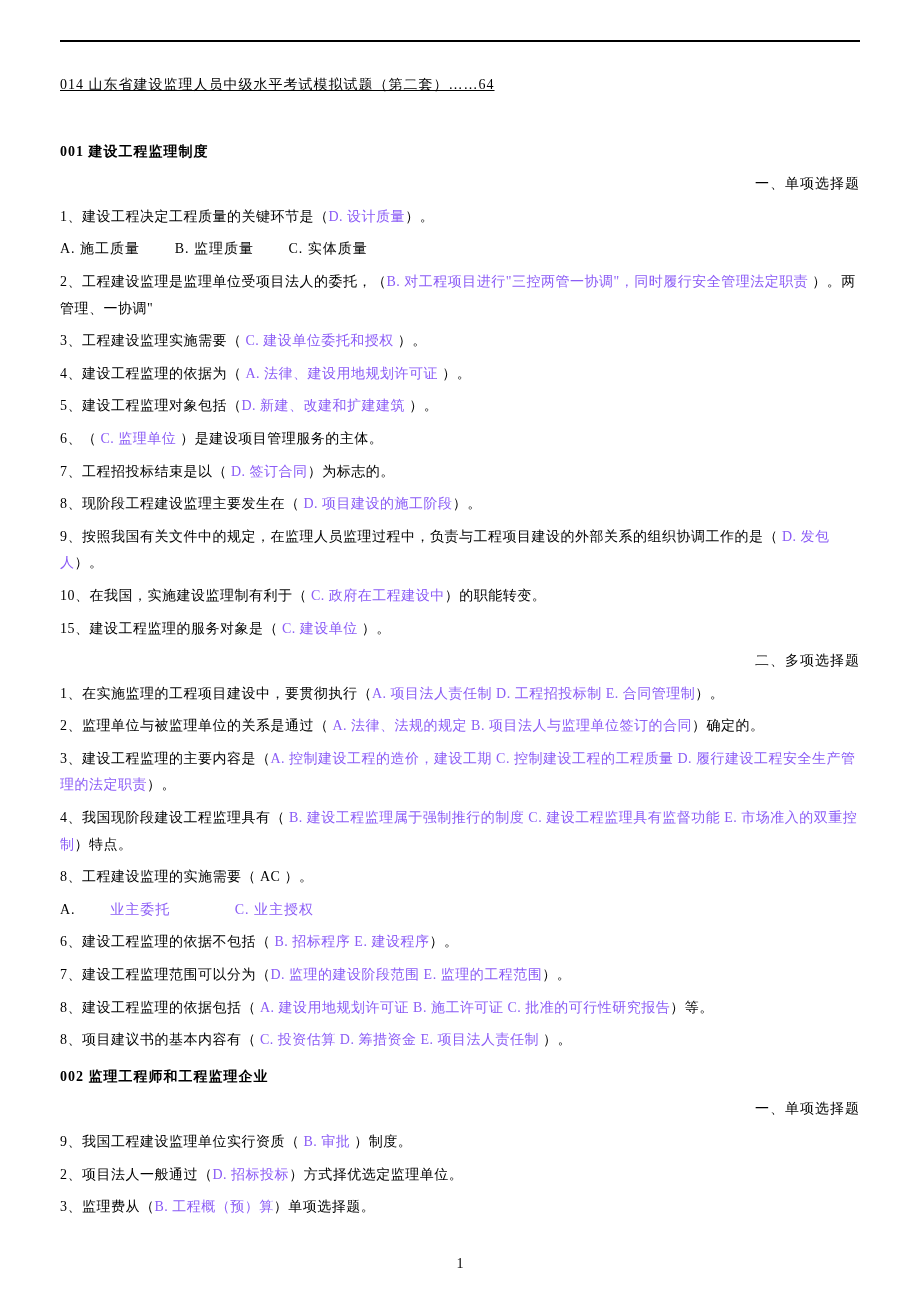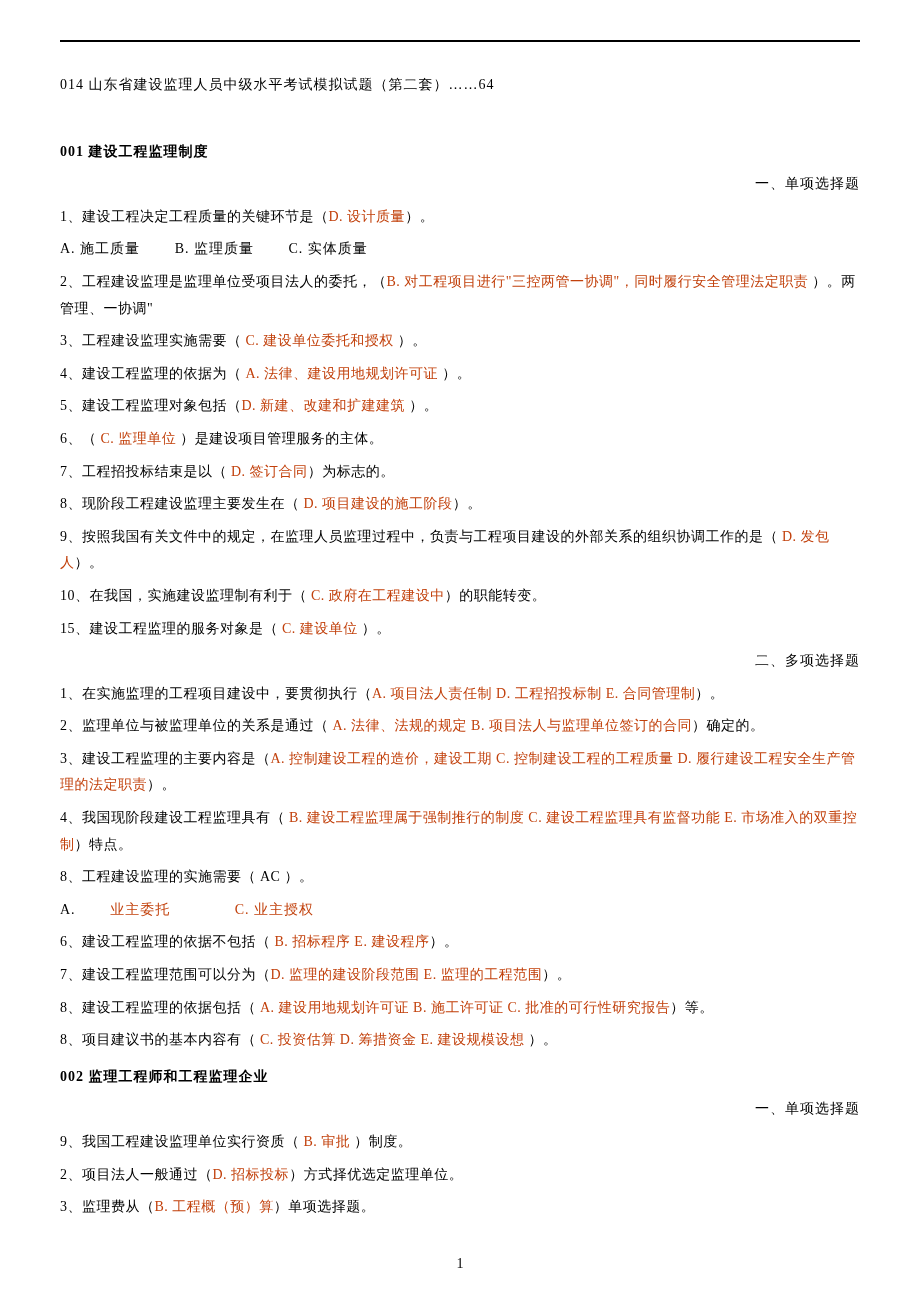--- a/index.html
+++ b/index.html
@@ -16,39 +16,40 @@
       padding: 40px 60px;
       width: 920px;
     }
     .header-line {
       border-top: 2px solid #000;
       margin-bottom: 30px;
     }
     .toc-line {
       margin-bottom: 40px;
       letter-spacing: 1px;
+      text-decoration: underline;
     }
     .section-title {
       font-weight: bold;
       margin-top: 10px;
       margin-bottom: 6px;
       letter-spacing: 1px;
       font-family: Liberation Serif, serif;
     }
     .subtitle {
       margin-bottom: 6px;
       letter-spacing: 1px;
       text-align: right;
     }
     .question {
       margin-bottom: 6px;
       letter-spacing: 0.5px;
     }
     .red {
-      color: #c2410c;
+      color: #8b5cf6;
     }
     .options {
       margin-bottom: 6px;
       letter-spacing: 1px;
     }
     .options span {
       margin-right: 30px;
     }
     .page-num {
       text-align: center;
@@ -149,21 +150,21 @@
 
 <div class="question">
   <span>7、建设工程监理范围可以分为（</span><span class="red">D. 监理的建设阶段范围           E. 监理的工程范围</span><span>）。</span>
 </div>
 
 <div class="question">
   <span>8、建设工程监理的依据包括（   </span><span class="red">A. 建设用地规划许可证     B. 施工许可证       C. 批准的可行性研究报告</span><span>）等。</span>
 </div>
 
 <div class="question">
-  <span>8、项目建议书的基本内容有（  </span><span class="red">C. 投资估算   D. 筹措资金   E. 建设规模设想</span><span>  ）。</span>
+  <span>8、项目建议书的基本内容有（  </span><span class="red">C. 投资估算   D. 筹措资金   E. 项目法人责任制</span><span>  ）。</span>
 </div>
 
 <div class="section-title">002 监理工程师和工程监理企业</div>
 
 <div class="subtitle">一、单项选择题</div>
 
 <div class="question">
   <span>9、我国工程建设监理单位实行资质（  </span><span class="red">B. 审批</span><span>   ）制度。</span>
 </div>
 

